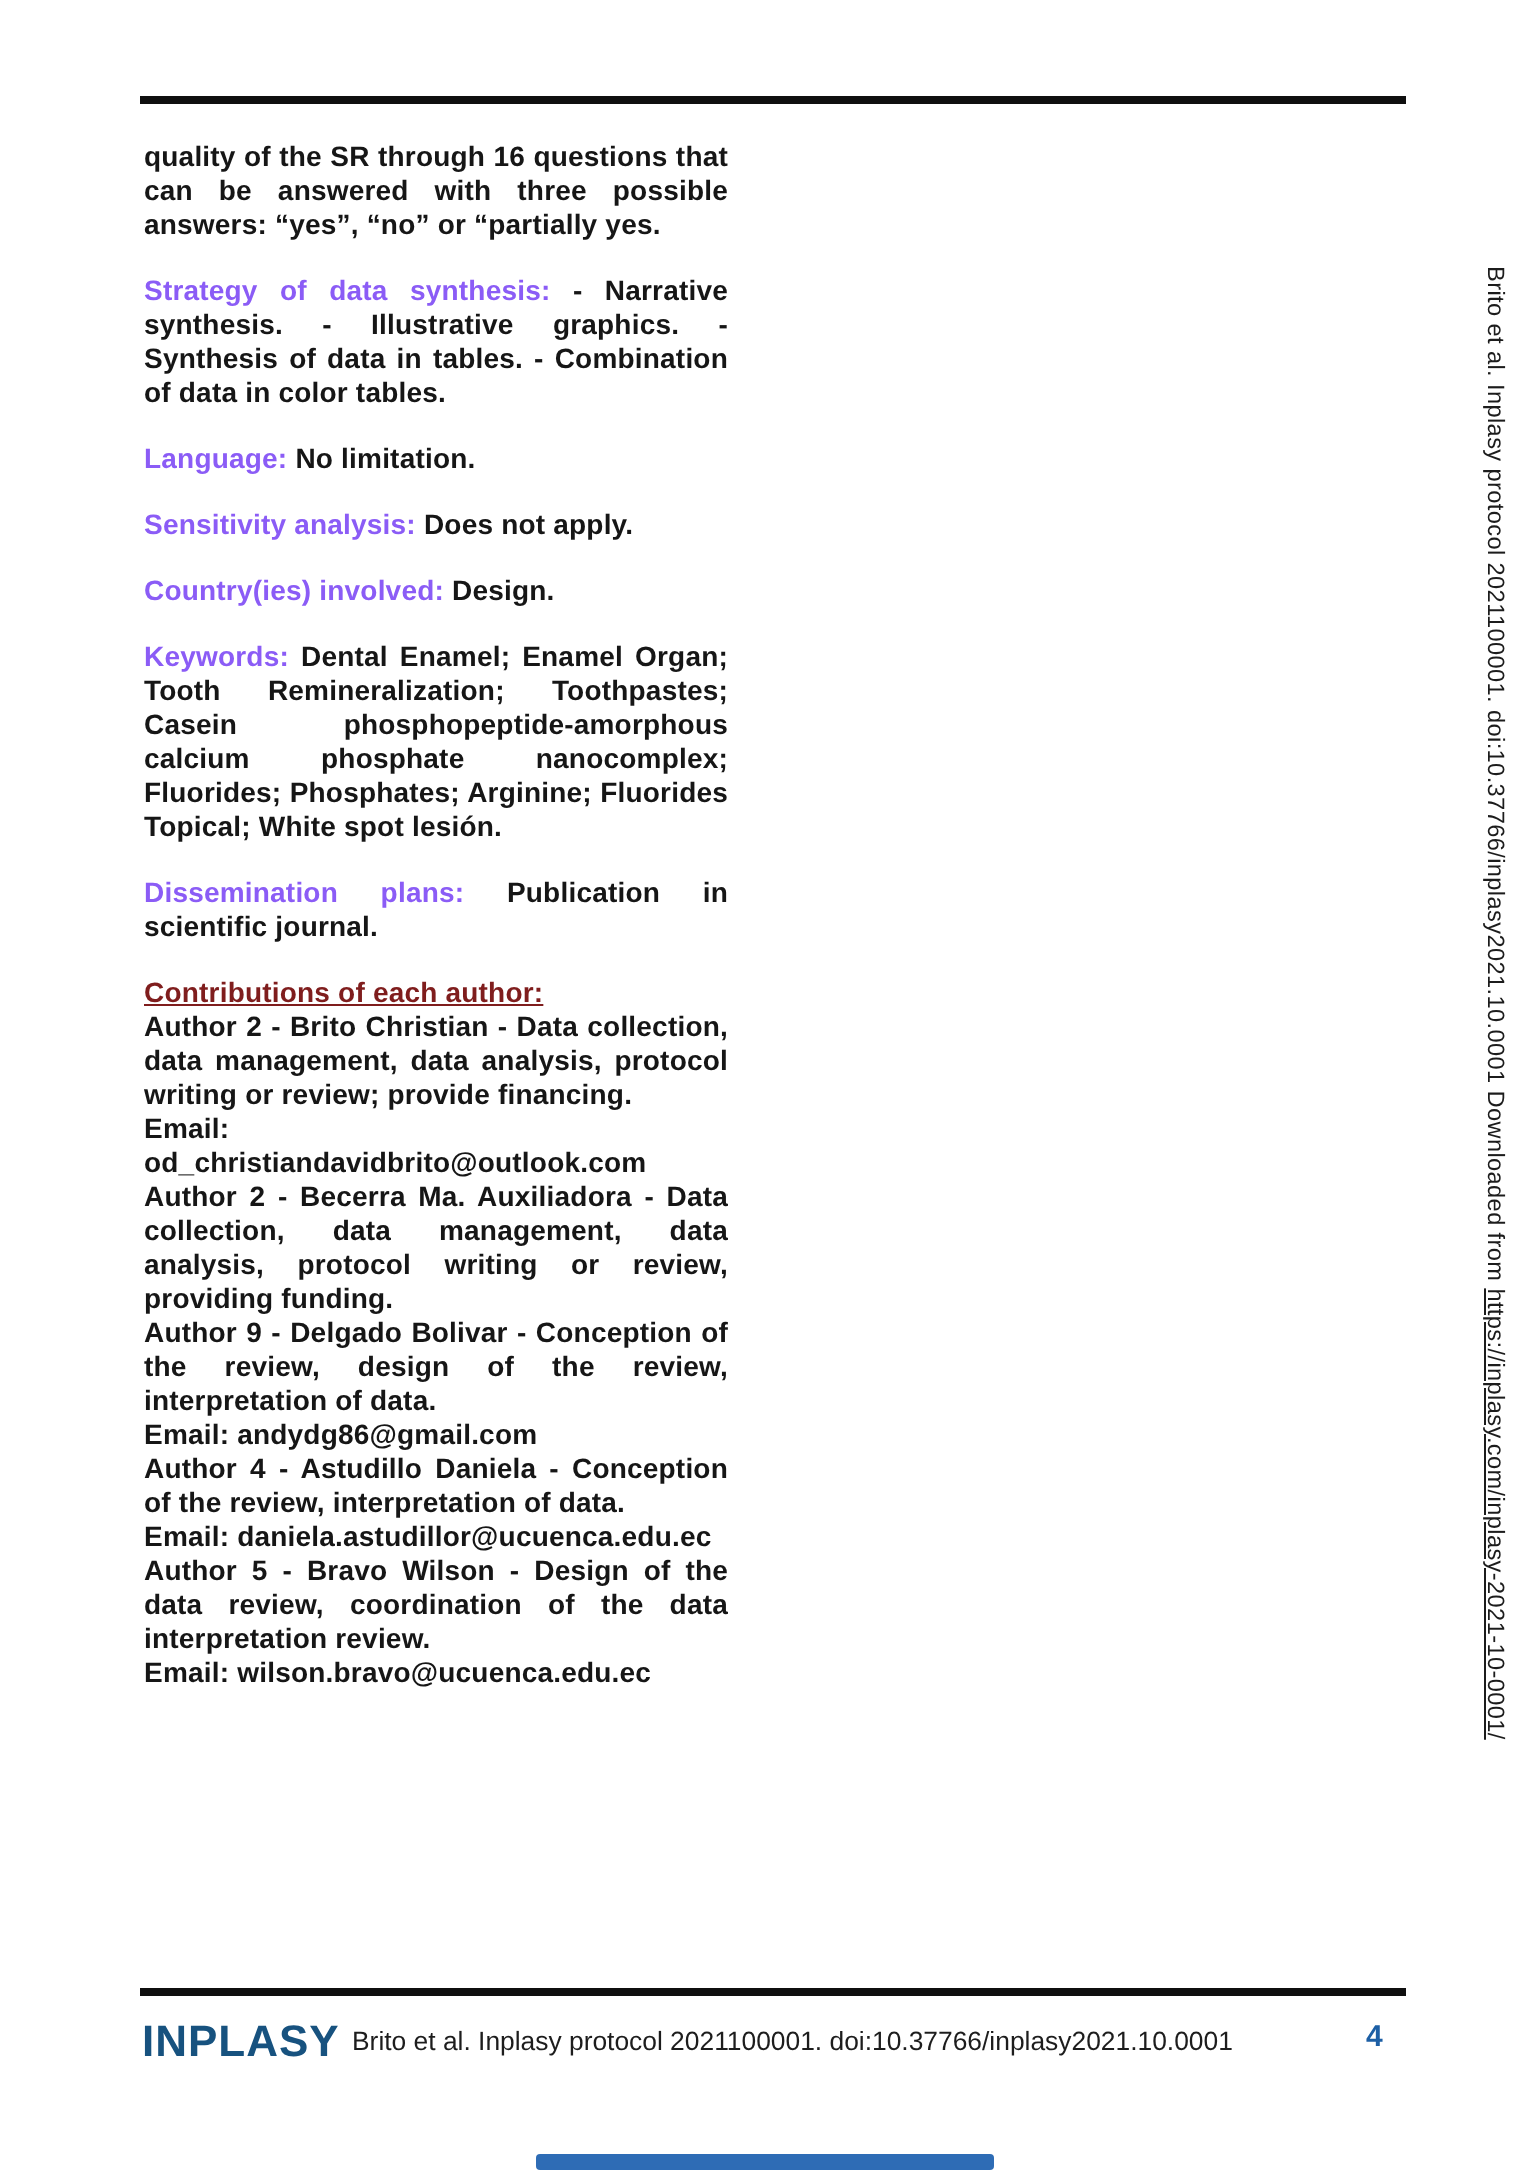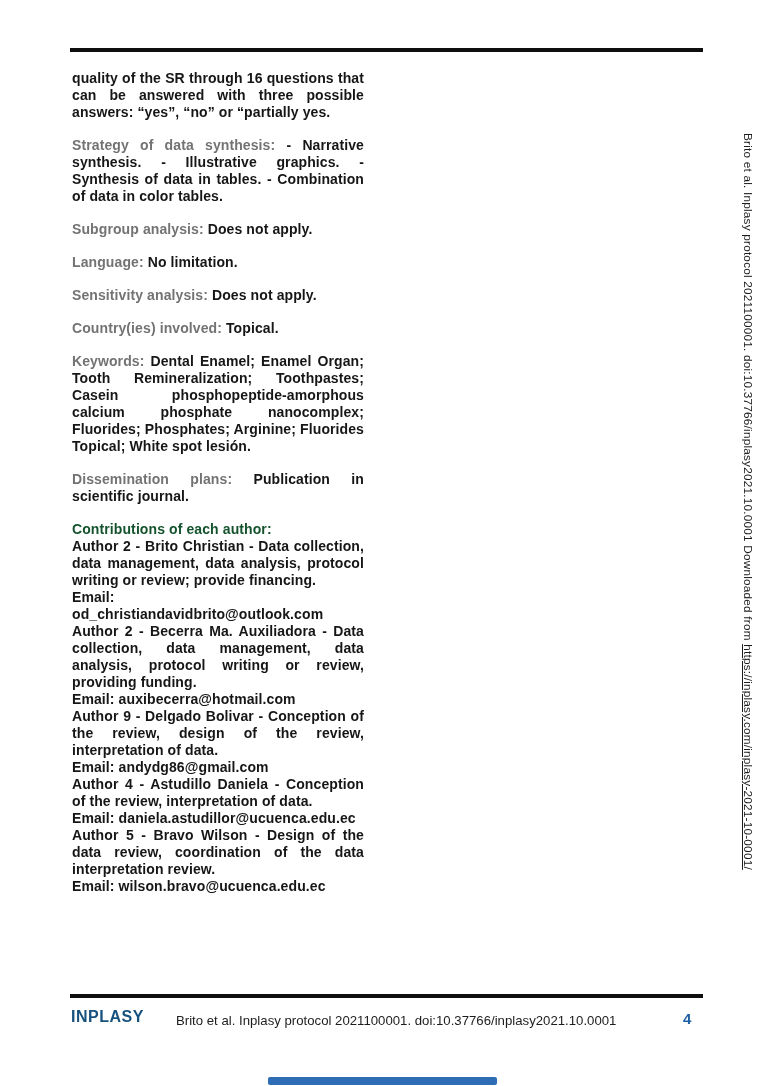--- a/index.html
+++ b/index.html
@@ -19,36 +19,36 @@
 
   .content {
     position: absolute; left: 72px; top: 70px; width: 297px;
     font-size: 14px; line-height: 17px; font-weight: 700;
     color: #161616; letter-spacing: 0.1px;
   }
   .para {
     margin: 0 5px 16px 0;
     text-align: justify;
   }
-  .h { color: #737373; }
-  .h-block { display: block; color: #14532d; }
+  .h { color: #8b5cf6; }
+  .h-block { display: block; color: #7f1d1d; text-decoration: underline; }
   .cline { text-align: justify; }
 
   .sidebar {
     position: absolute; left: 755px; top: 133px;
     transform-origin: 0 0; transform: rotate(90deg);
     white-space: nowrap;
     font-size: 11.8px; line-height: 14px; letter-spacing: 0.2px;
     color: #1c1c1c; font-weight: 400;
   }
   .sidebar .link { text-decoration: underline; color: #1c1c1c; }
 
   .footer-logo {
     position: absolute; left: 71px; top: 1008px;
-    font-size: 16px; font-weight: 700; color: #17527f; letter-spacing: 0.5px;
+    font-size: 22px; font-weight: 700; color: #17527f; letter-spacing: 0.5px;
   }
   .footer-cite {
     position: absolute; left: 176px; top: 1013px;
     font-size: 13.2px; font-weight: 400; color: #1d1d1d;
   }
   .footer-pagenum {
     position: absolute; left: 683px; top: 1010px;
     font-size: 15px; font-weight: 700; color: #1d5fa5;
   }
   .bottom-bar {
@@ -62,38 +62,36 @@
 <div>
 
   <div class="rule rule-top"></div>
 
   <div class="content">
 
     <p class="para"><span>quality of the SR through 16 questions that can be answered with three possible answers: “yes”, “no” or “partially yes.</span></p>
 
     <p class="para"><span class="h">Strategy of data synthesis:</span> <span>- Narrative synthesis. - Illustrative graphics. - Synthesis of data in tables. - Combination of data in color tables.</span></p>
 
-    <p class="para"><span class="h">Subgroup analysis:</span> <span>Does not apply.</span></p>
 
     <p class="para"><span class="h">Language:</span> <span>No limitation.</span></p>
 
     <p class="para"><span class="h">Sensitivity analysis:</span> <span>Does not apply.</span></p>
 
-    <p class="para"><span class="h">Country(ies) involved:</span> <span>Topical.</span></p>
+    <p class="para"><span class="h">Country(ies) involved:</span> <span>Design.</span></p>
 
     <p class="para"><span class="h">Keywords:</span> <span>Dental Enamel; Enamel Organ; Tooth Remineralization; Toothpastes; Casein phosphopeptide-amorphous calcium phosphate nanocomplex; Fluorides; Phosphates; Arginine; Fluorides Topical; White spot lesión.</span></p>
 
     <p class="para"><span class="h">Dissemination plans:</span> <span>Publication in scientific journal.</span></p>
 
     <div class="para">
       <span class="h-block">Contributions of each author:</span>
       <div class="cline">Author 2 - Brito Christian - Data collection, data management, data analysis, protocol writing or review; provide financing.</div>
       <div class="cline">Email: od_christiandavidbrito@outlook.com</div>
       <div class="cline">Author 2 - Becerra Ma. Auxiliadora - Data collection, data management, data analysis, protocol writing or review, providing funding.</div>
-      <div class="cline">Email: auxibecerra@hotmail.com</div>
       <div class="cline">Author 9 - Delgado Bolivar - Conception of the review, design of the review, interpretation of data.</div>
       <div class="cline">Email: andydg86@gmail.com</div>
       <div class="cline">Author 4 - Astudillo Daniela - Conception of the review, interpretation of data.</div>
       <div class="cline">Email: daniela.astudillor@ucuenca.edu.ec</div>
       <div class="cline">Author 5 - Bravo Wilson - Design of the data review, coordination of the data interpretation review.</div>
       <div class="cline">Email: wilson.bravo@ucuenca.edu.ec</div>
     </div>
 
   </div>
 

